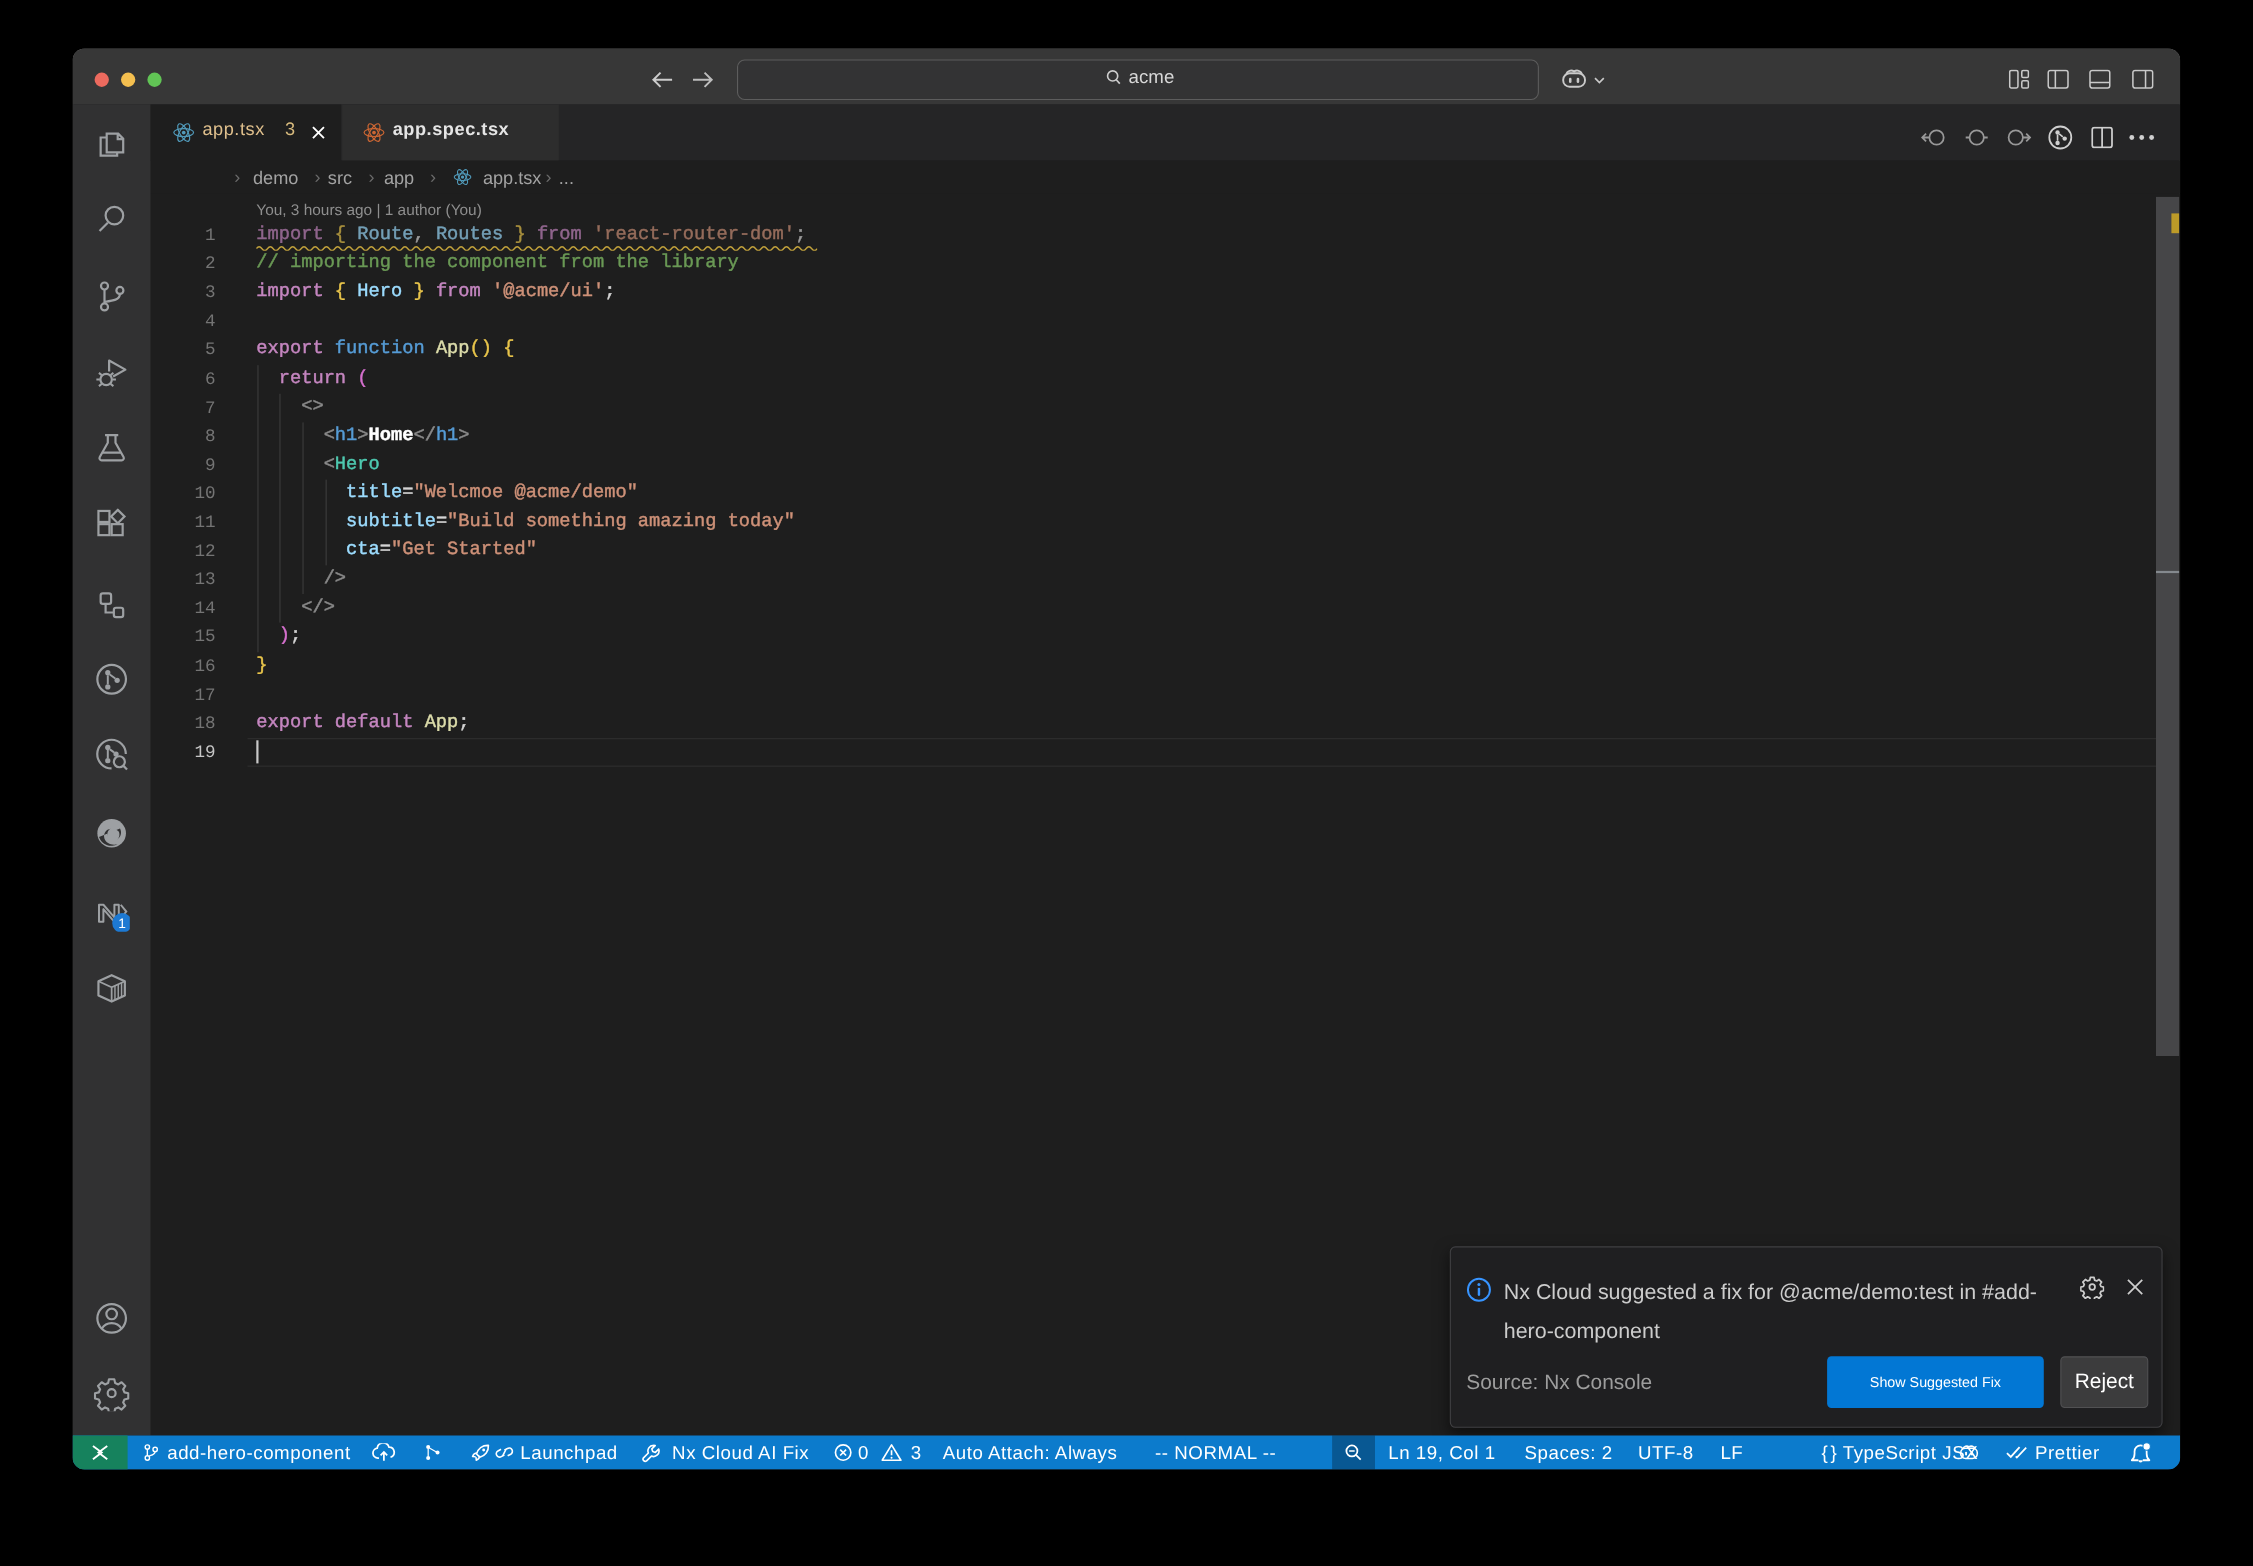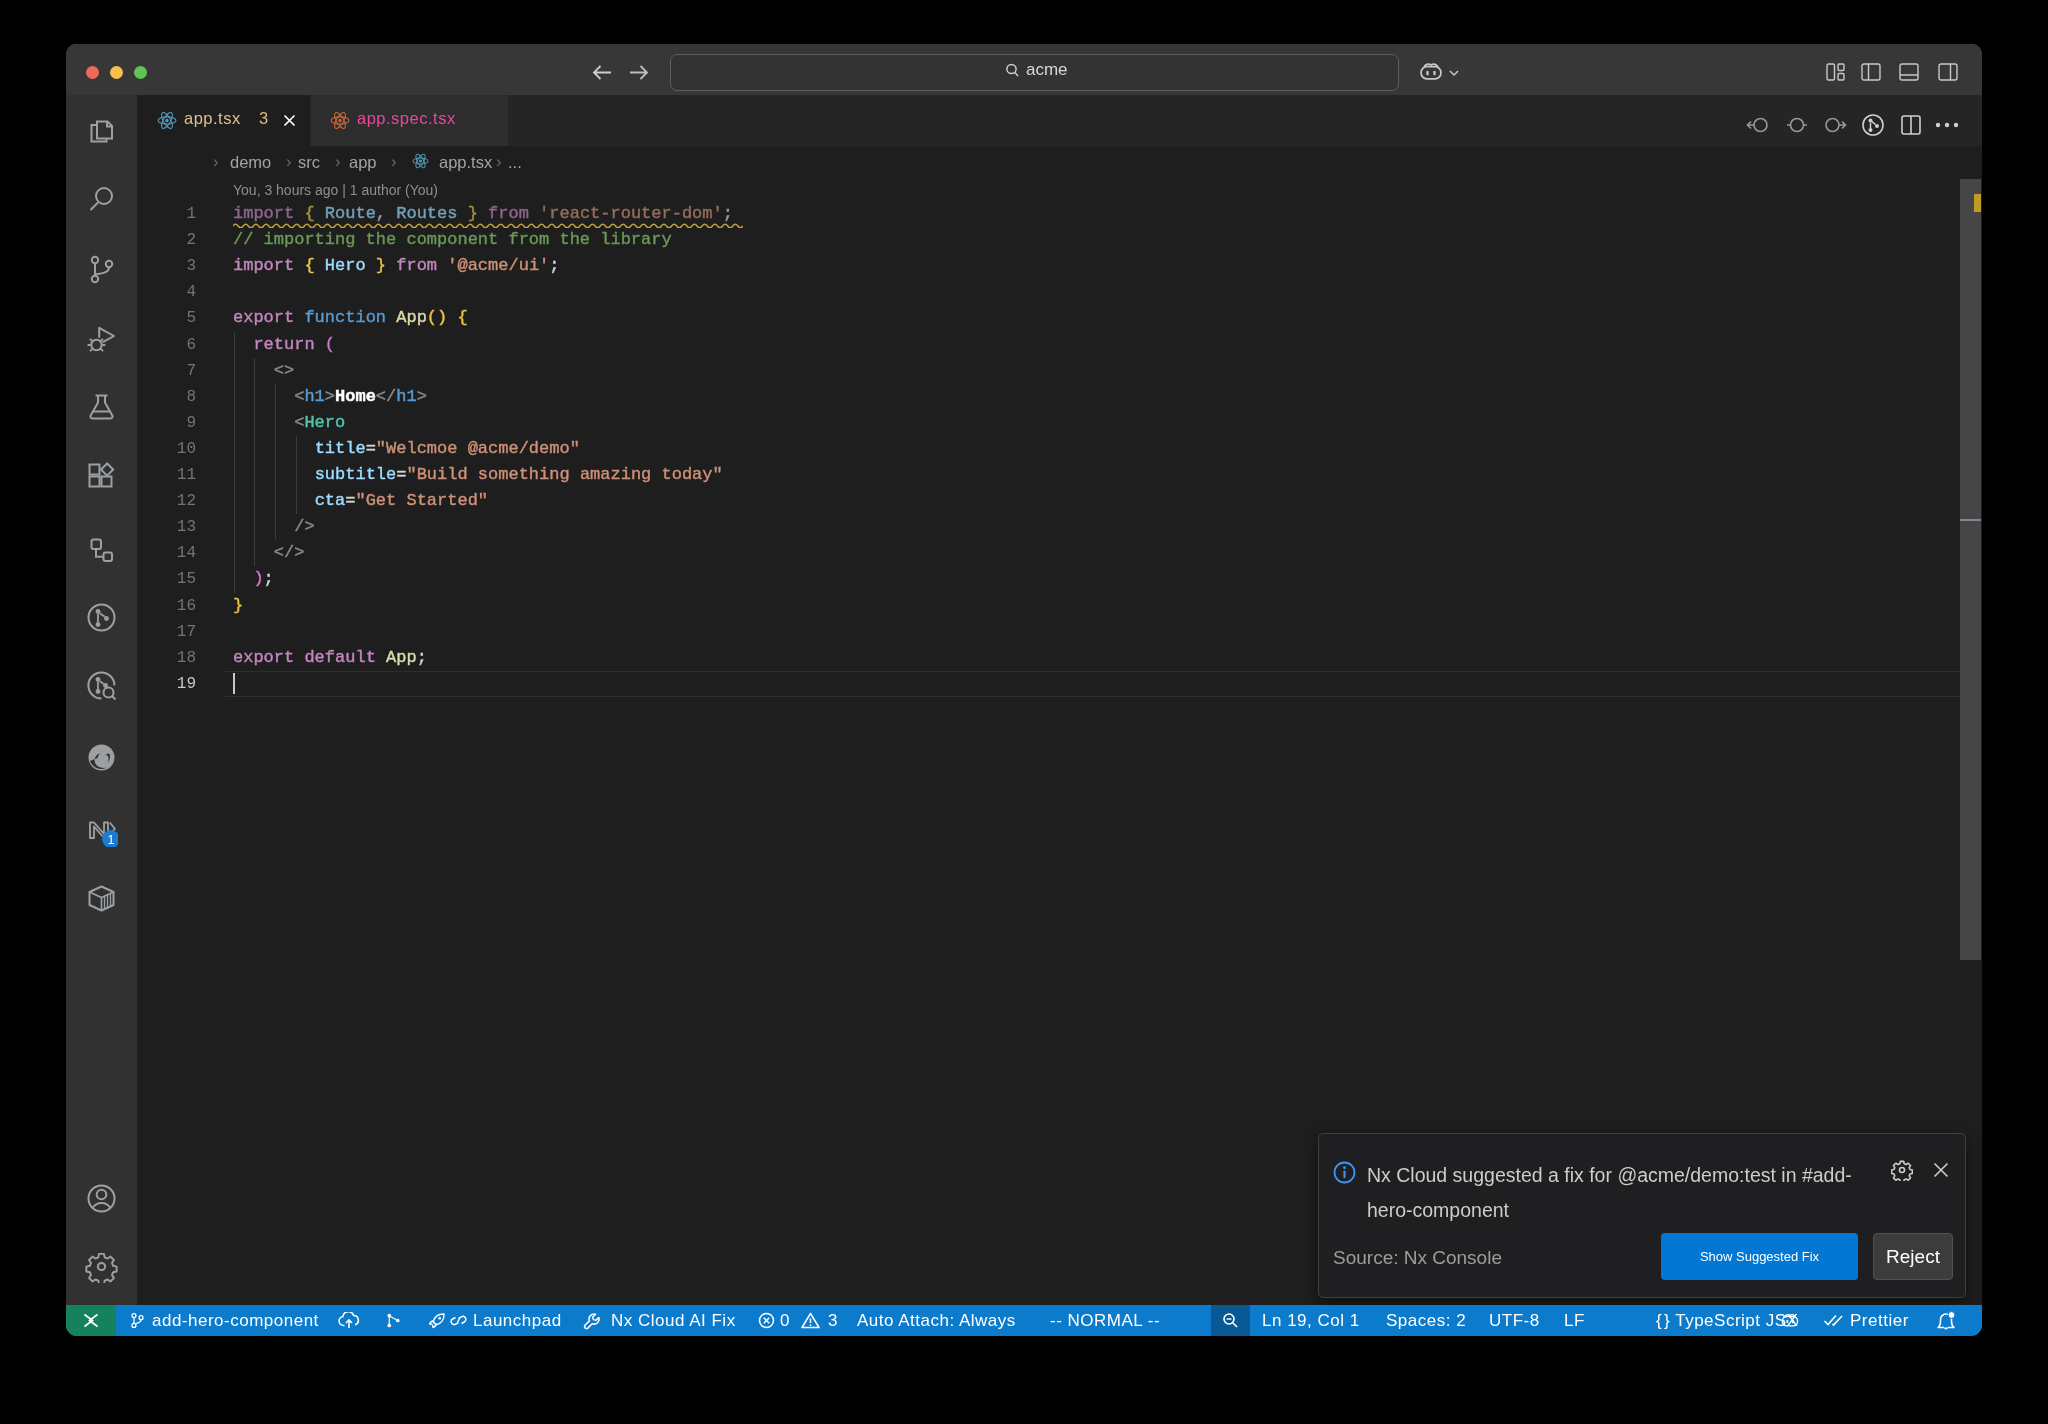--- a/index.html
+++ b/index.html
@@ -210,21 +210,21 @@
     </div>
     <div id="tab2">
       <svg class="abs" style="left:19px;top:16px;" width="20" height="19" viewBox="0 0 20 19">
         <g fill="none" stroke="#cc6633" stroke-width="1.1">
           <ellipse cx="10" cy="9.5" rx="9" ry="3.6"></ellipse>
           <ellipse cx="10" cy="9.5" rx="9" ry="3.6" transform="rotate(60 10 9.5)"></ellipse>
           <ellipse cx="10" cy="9.5" rx="9" ry="3.6" transform="rotate(120 10 9.5)"></ellipse>
         </g>
         <circle cx="10" cy="9.5" r="1.7" fill="#cc6633"></circle>
       </svg>
-      <span class="tabtxt" style="left:46px;color:#ec4899;">app.spec.tsx</span>
+      <span class="tabtxt" style="left:46px;color:#e5e5e5;font-weight:bold;">app.spec.tsx</span>
     </div>
 
     <svg class="abs" style="left:1609px;top:19px;" width="24" height="22" viewBox="0 0 24 22">
       <circle cx="14.5" cy="11" r="6.5" fill="none" stroke="#989898" stroke-width="1.6"></circle>
       <path d="M8 11 H1.5 M5 7.5 L1.5 11 L5 14.5" fill="none" stroke="#989898" stroke-width="1.6"></path>
     </svg>
     <svg class="abs" style="left:1649px;top:19px;" width="22" height="22" viewBox="0 0 22 22">
       <circle cx="11" cy="11" r="6.5" fill="none" stroke="#989898" stroke-width="1.6"></circle>
       <path d="M4.5 11 H1 M21 11 h-3.5" stroke="#989898" stroke-width="1.6"></path>
     </svg>

